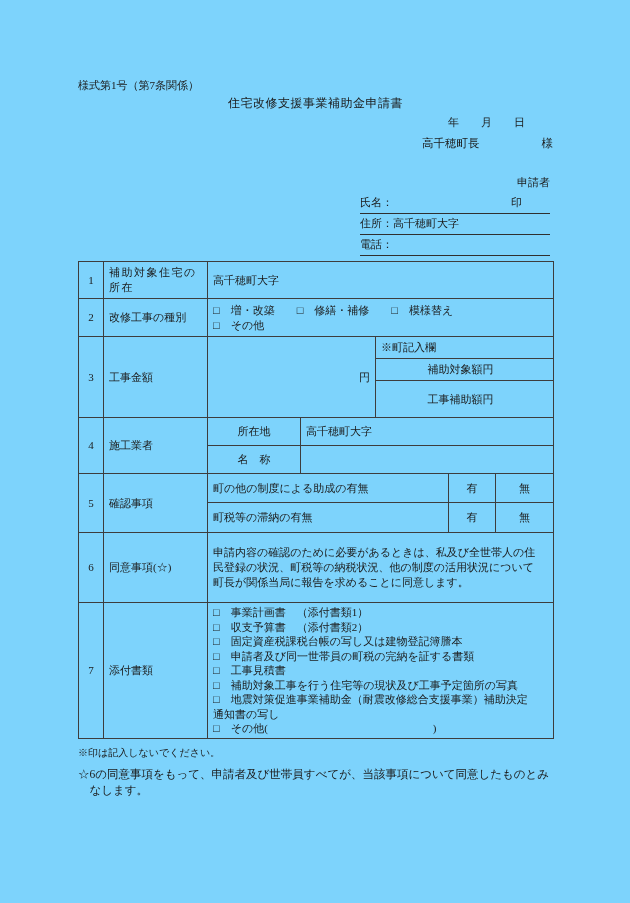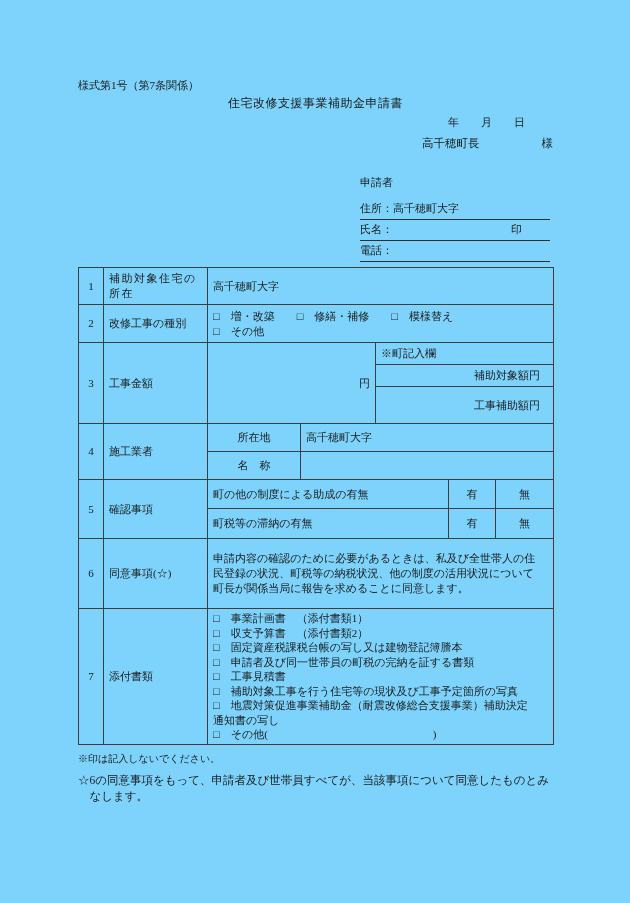--- a/index.html
+++ b/index.html
@@ -17,21 +17,21 @@
 
   
   .form-number { margin-top: 78px; line-height: 15px; }
   .doc-title  { text-align: center; margin-top: 2px; font-size: 12px; line-height: 16px; letter-spacing: 0.5px; }
   .date-line  { text-align: right; padding-right: 28px; margin-top: 4px; line-height: 15px; }
   .addressee-line { margin-top: 6px; line-height: 15px; font-size: 11.5px; text-align: right; }
   .addressee-line .honorific { margin-left: 62px; }
 
   
   .applicant { margin-left: 282px; width: 190px; margin-top: 24px; }
-  .applicant-heading { line-height: 15px; margin-bottom: 9px; }
+  .applicant-heading { line-height: 15px; margin-bottom: 3px; text-align: right; }
   .u-row {
     border-bottom: 1px solid #2f2f2f;
     height: 21px; line-height: 20px;
     display: flex; align-items: flex-end;
     padding-bottom: 1px;
   }
   .u-row .seal { margin-left: auto; margin-right: 28px; }
 
   
   .intro { margin-top: 15px; padding-left: 25px; line-height: 15px; letter-spacing: 0.3px; }
@@ -60,21 +60,21 @@
   tr.r3a td { height: 22px; }
   tr.r3b td { height: 22px; }
   tr.r3c td { height: 37px; }
   tr.r4a td, tr.r4b td { height: 28px; }
   tr.r5a td { height: 29px; }
   tr.r5b td { height: 30px; }
   tr.r6 td  { height: 70px; }
   tr.r7 td  { height: 132px; }
   td.amount-main { text-align: right; padding-right: 18px; vertical-align: middle; }
   td.office { padding-left: 8px; }
-  .office-flex { display: flex; justify-content: flex-end; padding-right: 8px; }
+  .office-flex { display: flex; justify-content: center; padding-right: 8px; }
   td.center { text-align: center; padding: 2px 2px; }
   td.consent-cell { padding: 4px 8px; line-height: 19px; vertical-align: middle; }
   td.attach-cell  { padding: 2px 6px 2px 8px; vertical-align: middle; }
   .attach-item { line-height: 14.5px; white-space: pre-line; }
 
   
   .note1 { margin-top: 6px; line-height: 16px; font-size: 10px; }
   .note2 { margin-top: 5px; line-height: 16px; font-size: 11.5px; white-space: pre-line; }
 </style>
 </head>
@@ -86,26 +86,26 @@
     <div class="form-number">様式第1号（第7条関係）</div>
     <div class="doc-title">住宅改修支援事業補助金申請書</div>
     <div class="date-line">年　　月　　日</div>
     <div class="addressee-line">
       <span>高千穂町長</span><span class="honorific">様</span>
     </div>
 
     <div class="applicant">
       <div class="applicant-heading">申請者</div>
       <div class="u-row">
+        <span>氏名：</span>
+        <span class="seal">印</span>
+      </div>
+      <div class="u-row">
         <span>住所：</span>
           <span>高千穂町大字</span>
-      </div>
-      <div class="u-row">
-        <span>氏名：</span>
-        <span class="seal">印</span>
       </div>
       <div class="u-row">
         <span>電話：</span>
           <span></span>
       </div>
     </div>
 
 
     <table class="main">
       <colgroup>

